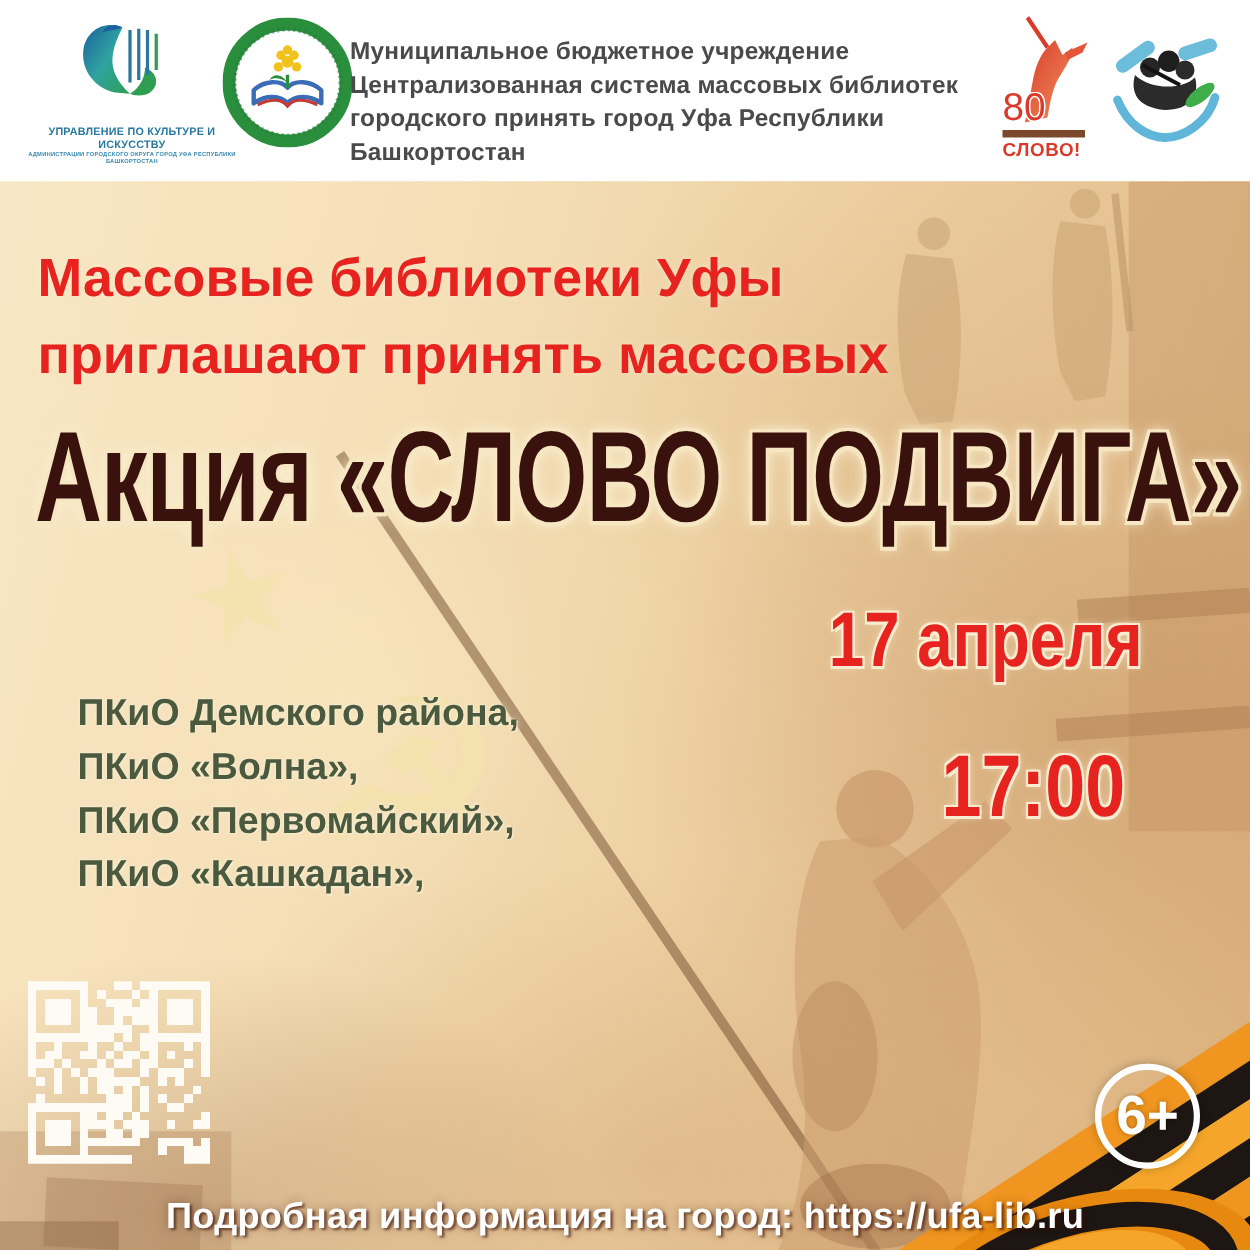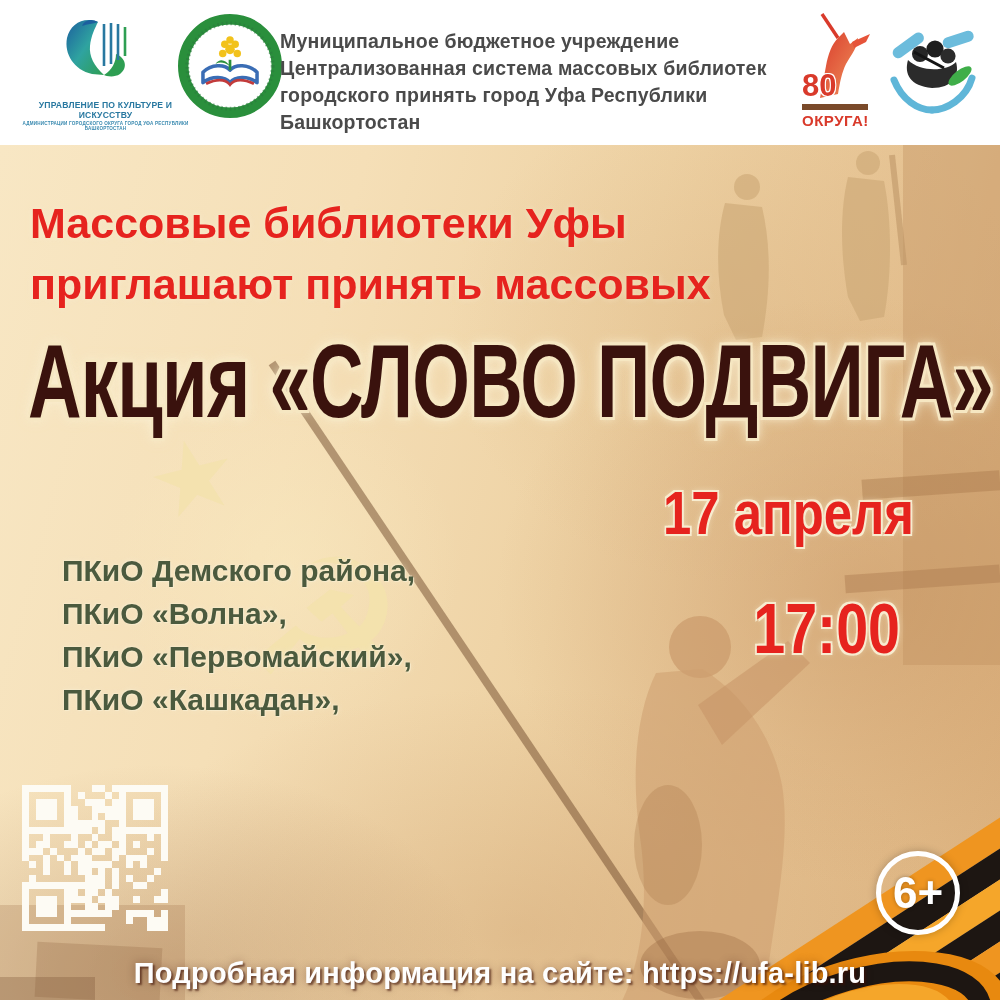--- a/index.html
+++ b/index.html
@@ -9,21 +9,21 @@
   .header{position:absolute;top:0;left:0;width:1000px;height:145px;background:#ffffff;}
   .lyre-block{position:absolute;left:18px;top:14px;width:175px;text-align:center;}
   .lyre-block svg{display:block;margin:0 auto;}
   .lyre-cap1{font-size:8.6px;font-weight:bold;color:#2878a0;letter-spacing:.2px;margin-top:12px;}
   .lyre-cap2{font-size:4.6px;font-weight:bold;color:#3a8ab0;letter-spacing:.2px;margin-top:1px;}
   .book-emblem{position:absolute;left:178px;top:14px;}
   .org-text{position:absolute;left:280px;top:28px;width:510px;text-align:left;
             font-size:19.5px;line-height:27px;font-weight:600;color:#4a4a4a;letter-spacing:.2px;}
   .victory-logo{position:absolute;left:802px;top:12px;width:76px;height:122px;}
   .victory-logo svg{position:absolute;left:6px;top:0;}
-  .v80{position:absolute;left:0px;top:56px;font-size:31px;font-weight:bold;color:#d93a2b;
+  .v80{position:absolute;left:0px;top:56px;font-size:31px;font-weight:normal;color:#d93a2b;
        text-shadow:1px 1px 0 #fff,-1px -1px 0 #fff,1px -1px 0 #fff,-1px 1px 0 #fff;}
   .vbar{position:absolute;left:0px;top:92px;width:66px;height:6px;background:#7a4a2a;}
   .vlabel{position:absolute;left:0px;top:100px;font-size:15px;font-weight:bold;color:#d93a2b;letter-spacing:.5px;}
   .soldiers-emblem{position:absolute;left:886px;top:22px;}
 
   
   .poster{position:absolute;top:145px;left:0;width:1000px;height:855px;overflow:hidden;
     background:
       radial-gradient(520px 420px at 86% 52%, rgba(190,135,85,.38), rgba(190,135,85,0) 70%),
       radial-gradient(420px 360px at 74% 22%, rgba(214,173,122,.32), rgba(214,173,122,0) 70%),
@@ -125,21 +125,21 @@
           <stop offset="0" stop-color="#d93a2b"></stop>
             <stop offset="1" stop-color="#f0935c"></stop>
         </linearGradient>
       </defs>
       <line x1="14" y1="2" x2="30" y2="26" stroke="#d93a2b" stroke-width="3.4"></line>
       <path d="M30,26 C24,32 20,42 18,54 L12,86 L30,82 C32,70 34,60 38,52 C44,42 50,34 50,26 L42,32 L36,20 Z" fill="url(#rg)"></path>
       <path d="M44,30 L62,22 L58,30 L46,36 Z" fill="#e6543a"></path>
     </svg>
     <div class="v80">80</div>
     <div class="vbar"></div>
-    <div class="vlabel">ОКРУГА!</div>
+    <div class="vlabel">СЛОВО!</div>
   </div>
 
   <div class="soldiers-emblem">
     <svg width="92" height="96" viewBox="0 0 92 96">
       <rect x="4" y="18" width="36" height="11" rx="5.5" transform="rotate(-36 22 23)" fill="#6cbcdc"></rect>
       <rect x="56" y="12" width="32" height="11" rx="5.5" transform="rotate(-18 72 17)" fill="#6cbcdc"></rect>
       <circle cx="34" cy="32" r="8" fill="#262626"></circle>
       <circle cx="49" cy="27" r="8.6" fill="#1e1e1e"></circle>
       <circle cx="62" cy="34" r="7.6" fill="#2b2b2b"></circle>
       <path d="M22,38 C18,52 24,64 46,66 C66,66 74,54 70,40 C60,50 34,50 22,38 Z" fill="#2b2b2b"></path>
@@ -464,15 +464,15 @@
           <rect x="10" y="20" width="1" height="1" fill="#fdfbf4"></rect>
           <rect x="11" y="20" width="1" height="1" fill="#fdfbf4"></rect>
           <rect x="18" y="20" width="1" height="1" fill="#fdfbf4"></rect>
           <rect x="19" y="20" width="1" height="1" fill="#fdfbf4"></rect>
           <rect x="20" y="20" width="1" height="1" fill="#fdfbf4"></rect>
         </svg>
     </div>
 
     <div class="age-badge">6+</div>
 
-    <div class="footer-line">Подробная информация на сайте: https://ufa-lib.ru</div>
+    <div class="footer-line">Подробная информация на город: https://ufa-lib.ru</div>
   </div>
 </div>
 
 </body></html>

